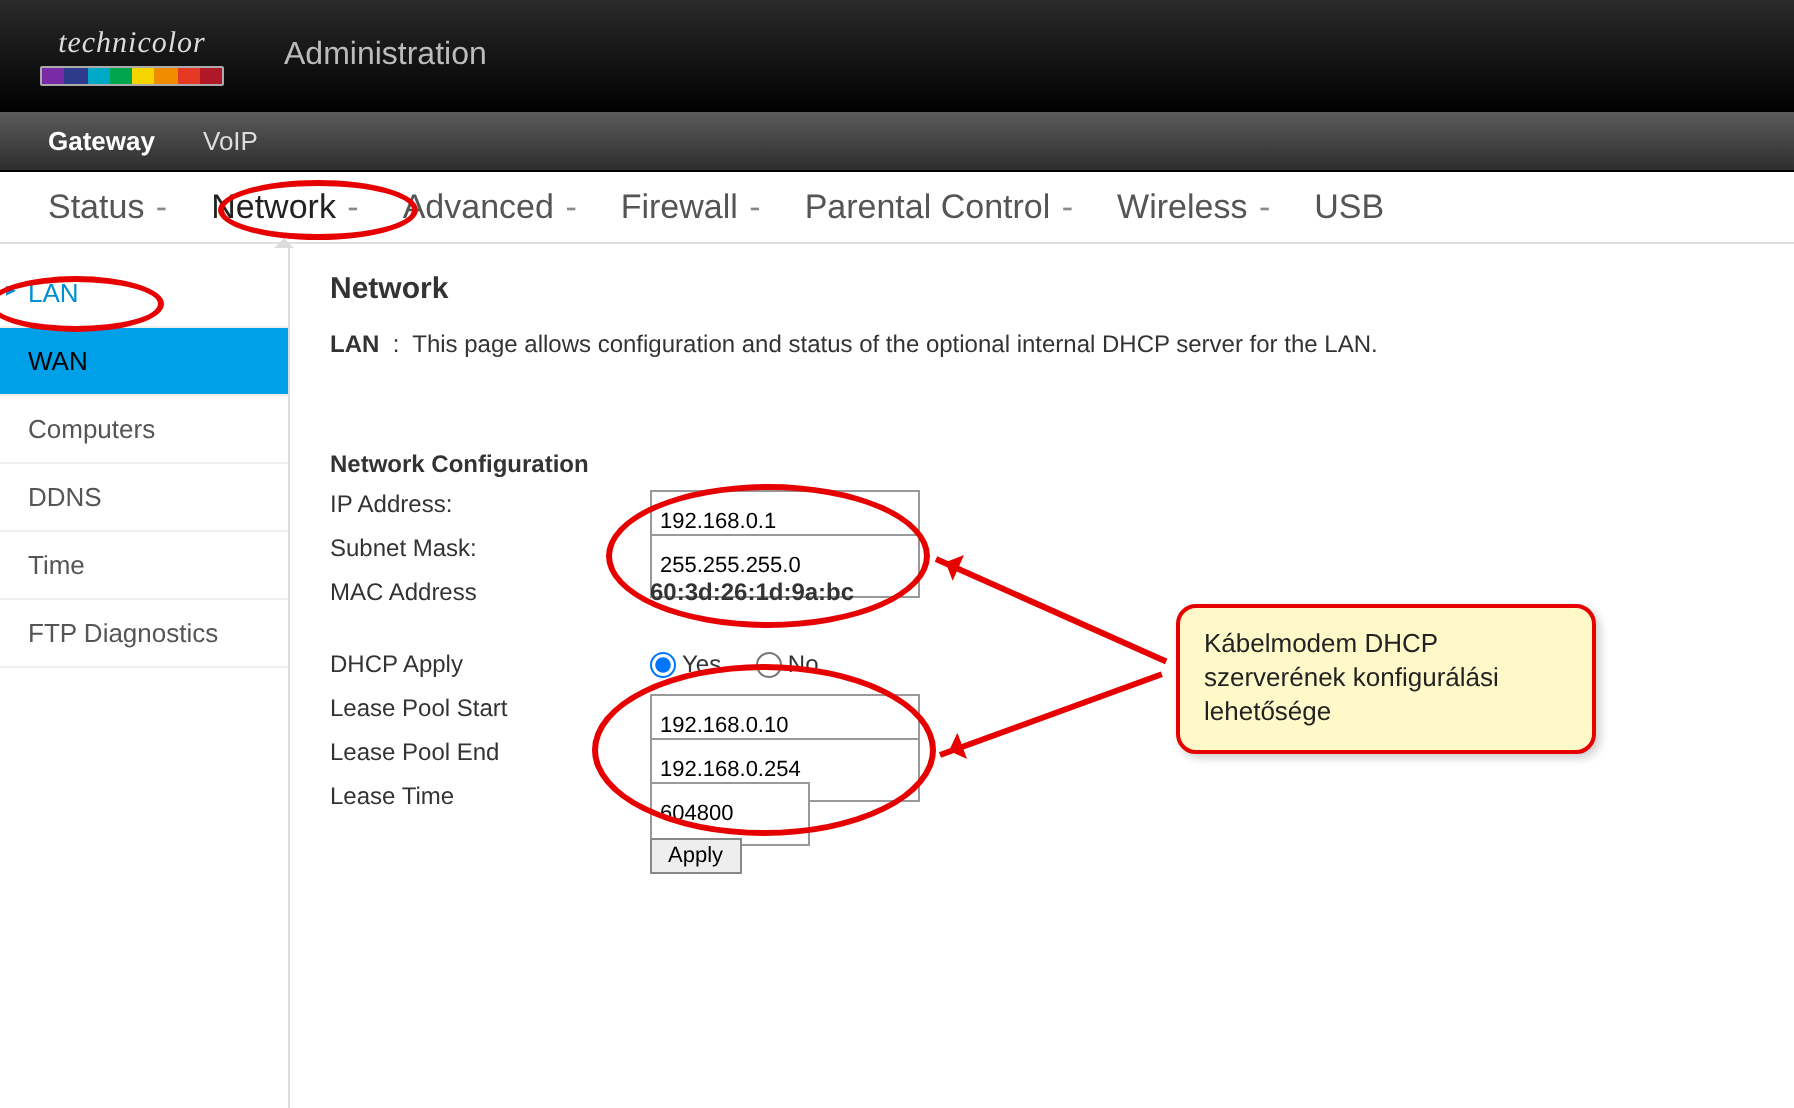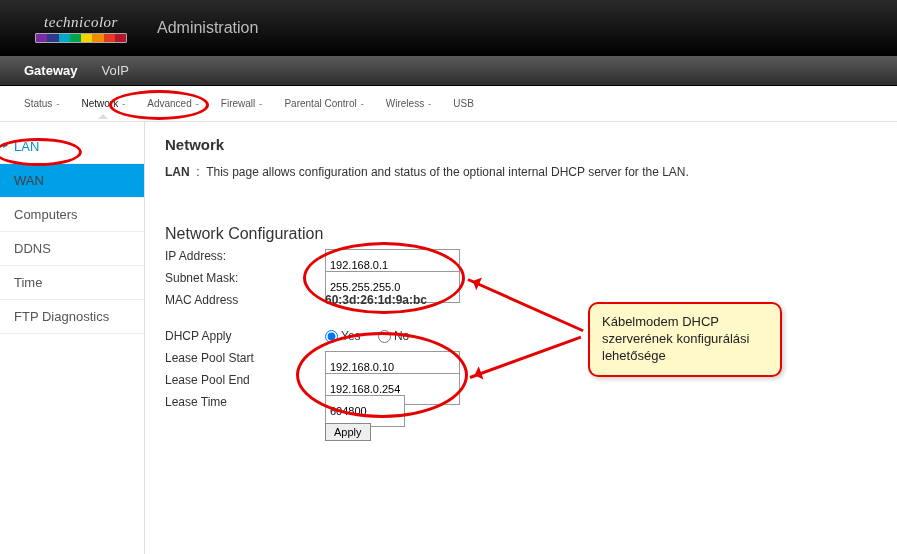--- a/index.html
+++ b/index.html
@@ -1,48 +1,48 @@
 <!DOCTYPE html>
 <html><head>
 <meta charset="utf-8">
 <style>
 * { margin: 0; padding: 0; box-sizing: border-box; }
 body { font-family: Verdana, Arial, sans-serif; font-size: 13px; width: 897px; height: 554px; overflow: hidden; background: #fff; position: relative; }
 
-.header { background: linear-gradient(#2a2a2a, #000); height: 56px; padding: 0 35px; display: flex; align-items: center; gap: 30px; }
+.header { background: linear-gradient(#2a2a2a, #000); height: 56px; padding: 0 20px; display: flex; align-items: center; gap: 30px; }
 .logo-box { display: flex; flex-direction: column; align-items: center; }
 .logo-text { color: #dcdcdc; font-style: italic; font-family: serif; font-size: 15px; letter-spacing: 0.5px; }
 .logo-bar { width: 92px; height: 10px; display: flex; margin-top: 2px; border: 1px solid #aaa; border-radius: 1px; overflow: hidden; }
 .logo-bar span { flex: 1; }
 .admin-title { color: #bbb; font-size: 16px; font-weight: normal; }
 
 .topnav { background: linear-gradient(#5a5a5a, #2e2e2e); height: 30px; padding: 0 24px; display: flex; gap: 24px; align-items: center; border-bottom: 1px solid #000; }
 .topnav a { color: #ddd; font-size: 13px; cursor: pointer; }
 .topnav a.active { color: #fff; font-weight: bold; }
 
 .subnav { background: #fff; height: 36px; padding: 0 24px; display: flex; gap: 22px; align-items: center; border-bottom: 1px solid #e0e0e0; position: relative; }
-.subnav a { color: #555; font-size: 10px; cursor: pointer; position: relative; }
+.subnav a { color: #555; font-size: 17px; cursor: pointer; position: relative; }
 .subnav a.active { color: #222; }
 .subnav a.active::after { content:''; position:absolute; left:50%; transform:translateX(-50%); bottom:-10px; border:5px solid transparent; border-bottom-color:#ddd; }
 .subnav .dash { color:#888; margin-left:1px; }
 
 .layout { display: flex; height: calc(554px - 56px - 30px - 36px); }
 
 .sidebar { width: 145px; background: #fff; border-right: 1px solid #ddd; padding-top: 8px; }
 .sidebar .item { padding: 9px 14px; color: #555; font-size: 13px; cursor: pointer; border-bottom: 1px solid #eee; }
 .sidebar .item.current { color: #008ed6; position: relative; }
 .sidebar .item.current::before { content:'▸'; color:#008ed6; position:absolute; left:3px; font-size:10px; }
-.sidebar .item.active { background: #00a0e9; color: #404040; }
+.sidebar .item.active { background: #00a0e9; color: #000000; }
 
 .content { flex: 1; padding: 14px 20px; position: relative; font-size: 12px; color: #333; }
 .content h2 { font-size: 15px; font-weight: bold; margin-bottom: 12px; }
 .desc { margin-bottom: 46px; }
 .desc b { font-weight: bold; }
 
-.section-title { font-weight: normal; margin-bottom: 6px; font-size: 16px; }
+.section-title { font-weight: bold; margin-bottom: 6px; font-size: 12px; }
 .form-row { display: flex; height: 22px; }
 .form-row label { width: 160px; }
 .form-row input[type=text] { width: 135px; height: 32px; font-size: 11px; padding: 1px 4px; border: 1px solid #999; }
 .form-row .mac { font-weight: bold; }
 .gap { height: 14px; }
 .radio-grp input { margin: 0 3px 0 0; vertical-align: middle; }
 .radio-grp span { margin-right: 14px; font-size: 12px; }
 .apply-btn { margin-top: 6px; margin-left: 160px; font-size: 11px; padding: 2px 8px; border: 1px solid #888; background: #eee; cursor: pointer; }
 
 
@@ -144,15 +144,15 @@
 </div>
 
 <div class="oval" style="left:109px; top:90px; width:100px; height:30px;"></div>
 <div class="oval" style="left:-6px; top:138px; width:88px; height:28px;"></div>
 <div class="oval" style="left:303px; top:242px; width:162px; height:72px;"></div>
 <div class="oval" style="left:296px; top:332px; width:172px; height:86px;"></div>
 
 <div class="arrow-line" style="left:468px; top:278px; width:126px; transform: rotate(24deg);"></div>
 <div class="arrow-line" style="left:470px; top:376px; width:118px; transform: rotate(-20deg);"></div>
 
-<div class="callout" style="left:588px; top:302px; width:194px;">
+<div class="callout" style="left:588px; top:302px; width:210px;">
   <span>Kábelmodem DHCP szerverének konfigurálási lehetősége</span>
 </div>
 
 </body></html>

